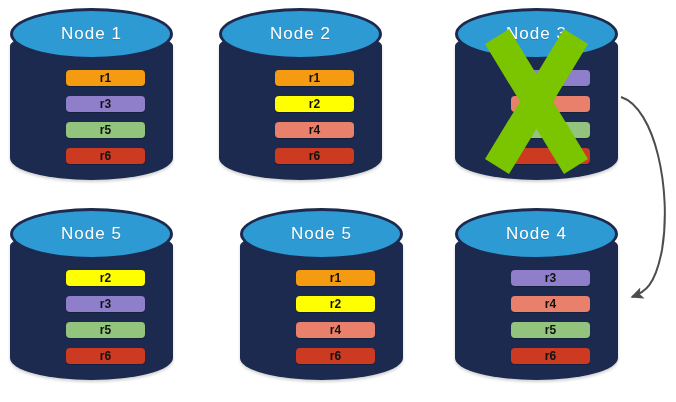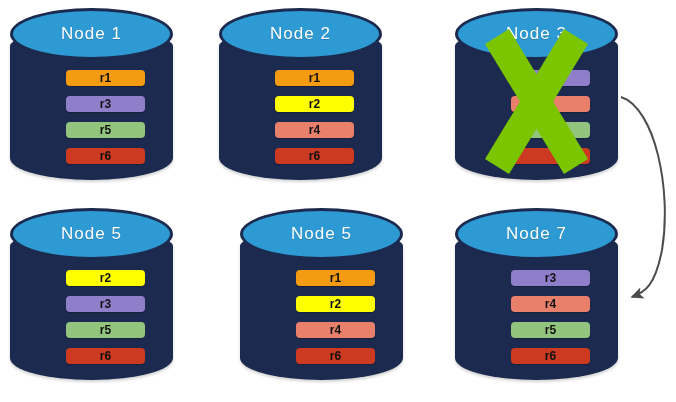--- a/index.html
+++ b/index.html
@@ -170,21 +170,21 @@
       <div class="bar" style="background: rgb(245, 155, 17);">r1</div>
       <div class="bar" style="background: rgb(255, 255, 0);">r2</div>
       <div class="bar" style="background: rgb(232, 128, 107);">r4</div>
       <div class="bar" style="background: rgb(204, 58, 33);">r6</div>
     </div>
   </div>
 
   <div class="node" style="left:455px; top:208px;">
     <div class="cyl-body" style="background: rgb(27, 42, 78);"></div>
     <div class="cyl-top" style="background: rgb(46, 154, 212); border-color: rgb(27, 42, 78);"></div>
-    <div class="node-title">Node 7</div>
+    <div class="node-title">Node 4</div>
     <div class="bars">
       <div class="bar" style="background: rgb(143, 127, 203);">r3</div>
       <div class="bar" style="background: rgb(232, 128, 107);">r4</div>
       <div class="bar" style="background: rgb(146, 196, 125);">r5</div>
       <div class="bar" style="background: rgb(204, 58, 33);">r6</div>
     </div>
   </div>
 
   <svg id="flow-arrow" viewBox="0 0 676 402">
     <defs>

